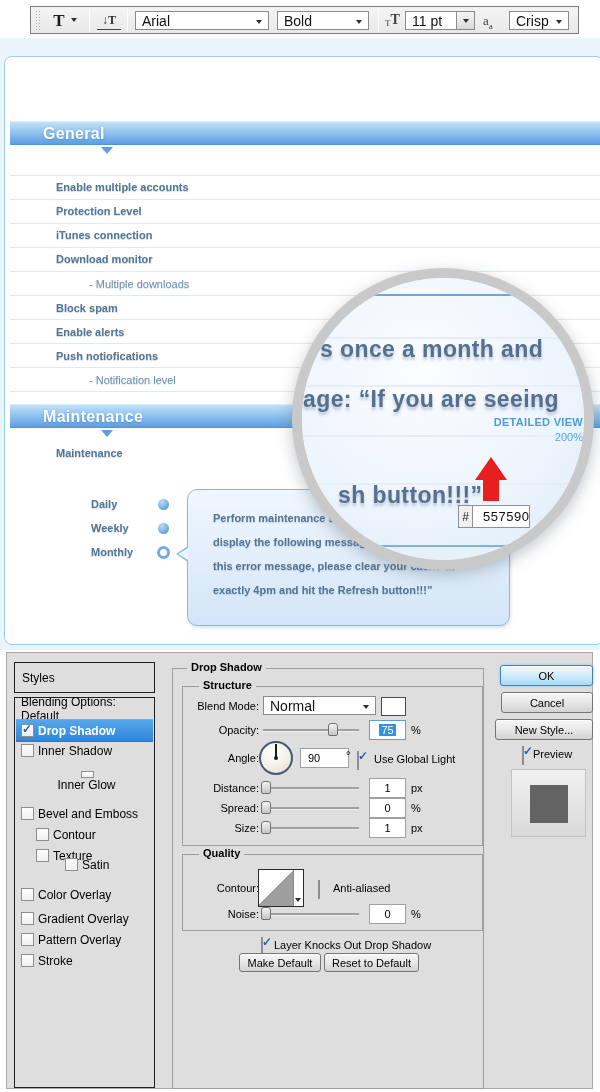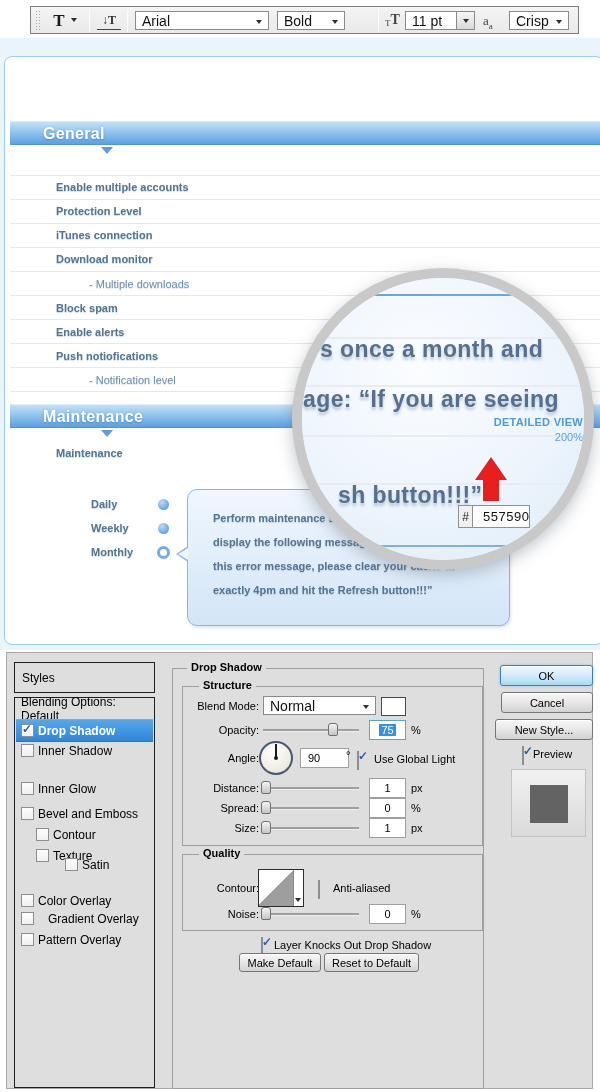--- a/index.html
+++ b/index.html
@@ -108,21 +108,21 @@
   <span class="abs grip"></span>
   <span class="abs tool-t">T</span>
   <span class="abs tri" style="left:40px;top:11px;"></span>
   <span class="abs tsep" style="left:58px;"></span>
   <span class="abs orient">↓T</span>
   <span class="abs tsep" style="left:96px;"></span>
   <div class="abs combo" style="left:104px;top:4px;width:134px;">
     <span>Arial</span>
     <span class="dd tri"></span>
   </div>
-  <div class="abs combo" style="left:246px;top:4px;width:68px;">
+  <div class="abs combo" style="left:246px;top:4px;width:92px;">
     <span>Bold</span>
     <span class="dd tri"></span>
   </div>
   <span class="abs tsep" style="left:347px;"></span>
   <span class="abs icon-tt" style="left:354px;top:5px;">
     <span style="font-size:9px;">T</span>
       <span style="font-size:14px;font-weight:bold;">T</span>
   </span>
   <div class="abs combo" style="left:374px;top:4px;width:52px;">
     <span>11 pt</span>
@@ -229,51 +229,55 @@
     <div class="sitem sel" style="top:21px;">
       <span class="cb" style="margin-left:5px;">
           <span class="check">✓</span>
         </span>
       <span class="d" style="margin-left:4px;">Drop Shadow</span>
     </div>
     <div class="sitem" style="top:42px;">
       <span class="cb" style="margin-left:5px;"></span>
       <span class="d" style="margin-left:4px;">Inner Shadow</span>
     </div>
-    <div class="sitem" style="top:80px;">
+    <div class="sitem" style="top:73px;flex-direction:column;">
       <span class="cb" style="margin-left:5px;"></span>
       <span class="d" style="margin-left:4px;">Inner Glow</span>
     </div>
     <div class="sitem" style="top:105px;">
       <span class="cb" style="margin-left:5px;"></span>
       <span class="d" style="margin-left:4px;">Bevel and Emboss</span>
     </div>
     <div class="sitem" style="top:126px;">
       <span class="cb" style="margin-left:20px;"></span>
       <span class="d" style="margin-left:4px;">Contour</span>
     </div>
     <div class="sitem" style="top:147px;">
       <span class="cb" style="margin-left:20px;"></span>
       <span class="d" style="margin-left:4px;">Texture</span>
     </div>
     <div class="sitem" style="top:156px;padding-left:44px;">
       <span class="cb" style="margin-left:5px;"></span>
       <span class="d" style="margin-left:4px;">Satin</span>
     </div>
-    <div class="sitem" style="top:192px;">
+    <div class="sitem" style="top:186px;">
       <span class="cb" style="margin-left:5px;"></span>
       <span class="d" style="margin-left:4px;">Color Overlay</span>
     </div>
     <div class="sitem" style="top:210px;">
       <span class="cb" style="margin-left:5px;"></span>
-      <span class="d" style="margin-left:14px;text-align:right;">Gradient Overlay</span>
+      <span class="d" style="margin-left:4px;text-align:right;">Gradient Overlay</span>
     </div>
     <div class="sitem" style="top:231px;">
       <span class="cb" style="margin-left:5px;"></span>
       <span class="d" style="margin-left:4px;">Pattern Overlay</span>
+    </div>
+    <div class="sitem" style="top:252px;">
+      <span class="cb" style="margin-left:5px;"></span>
+      <span class="d" style="margin-left:4px;">Stroke</span>
     </div>
   </div>
 
   
   <div class="abs group" style="left:165px;top:15px;width:312px;height:421px;"></div>
   <span class="gtitle abs" style="left:180px;top:8px;">Drop Shadow</span>
 
   <div class="abs group" style="left:175px;top:33px;width:301px;height:160px;"></div>
   <span class="gtitle abs" style="left:192px;top:26px;">Structure</span>
 

